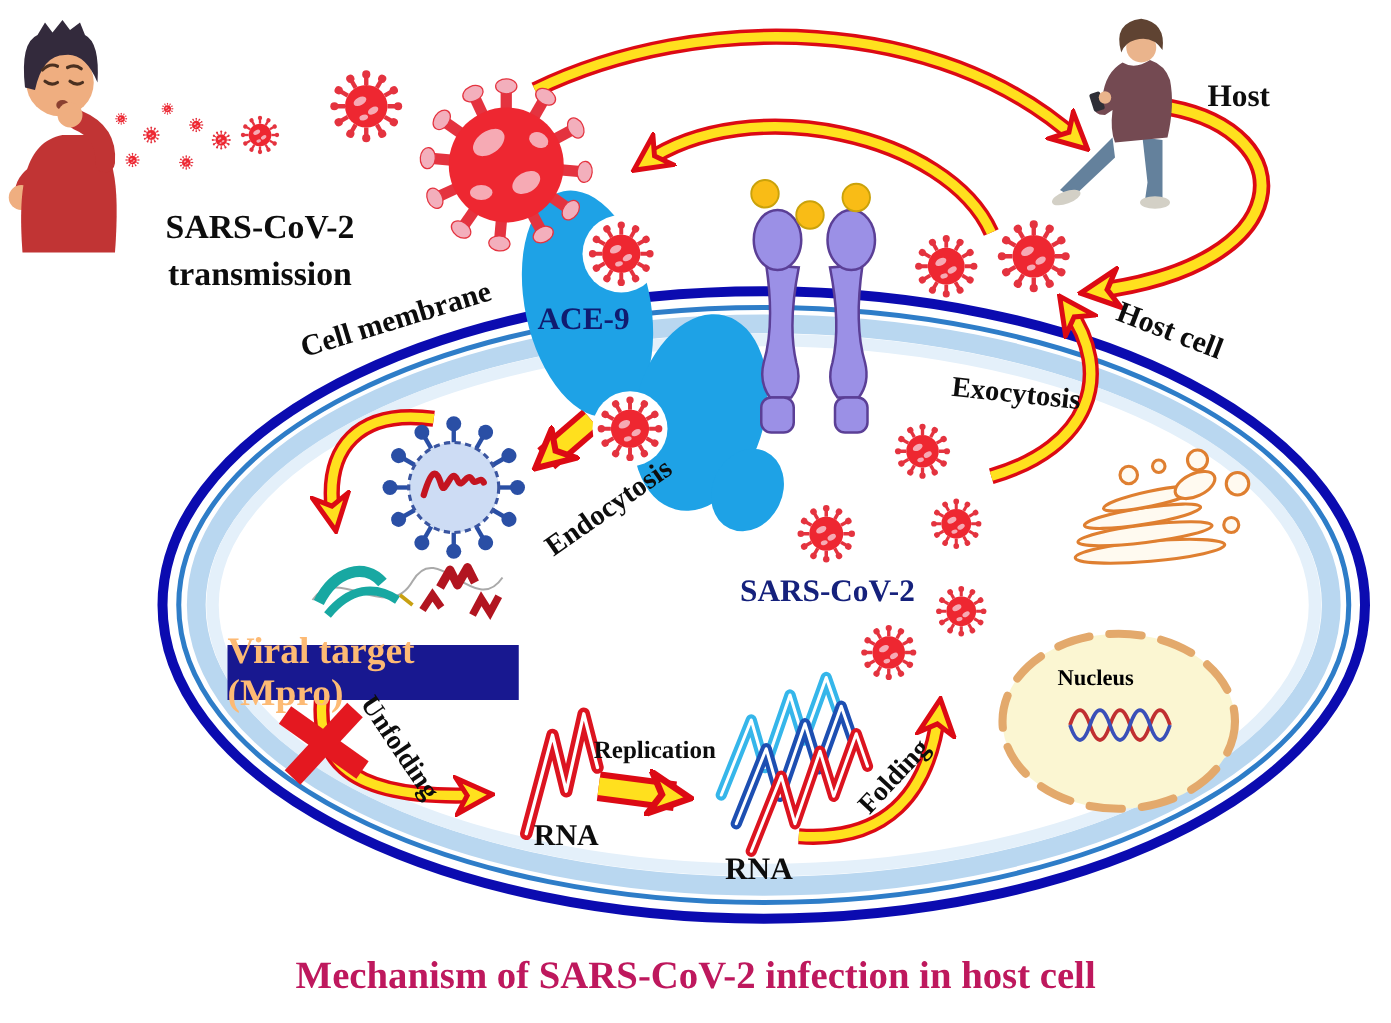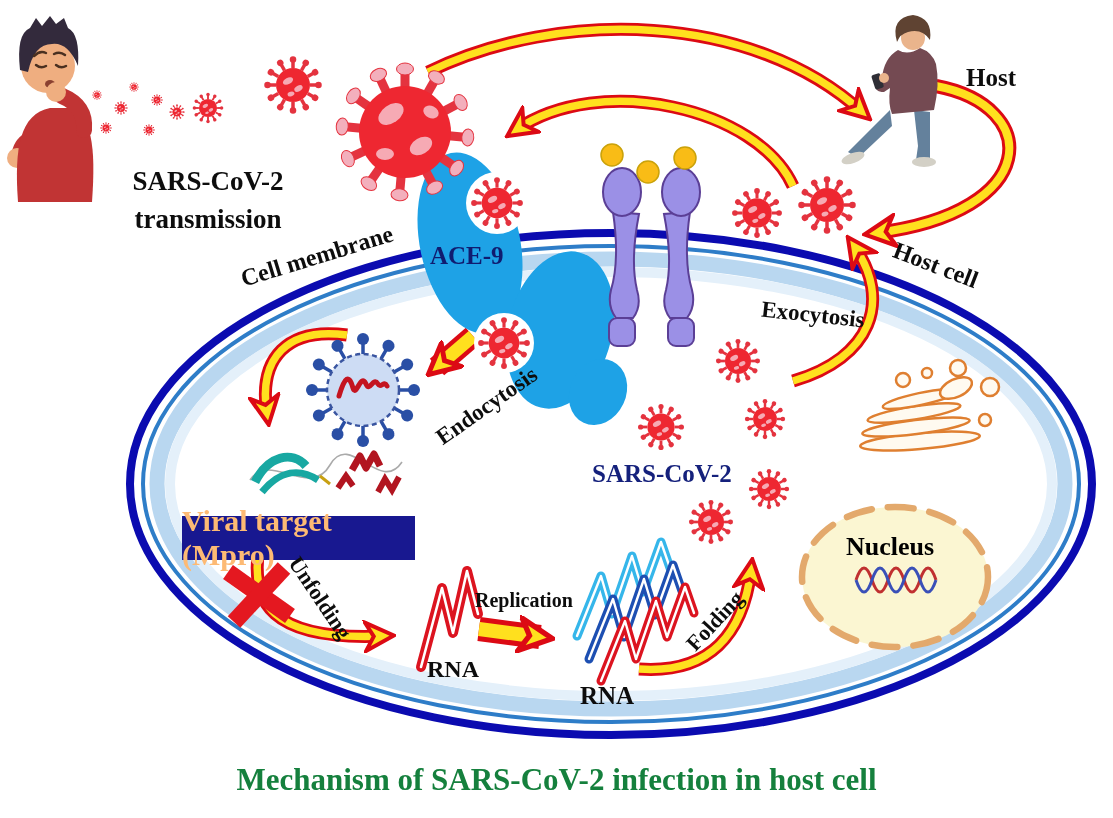--- a/index.html
+++ b/index.html
@@ -13,26 +13,26 @@
   #lbl-ace2{left:430px;top:242px;font-size:25px;color:#101c70;}
   #lbl-hostcell{left:868px;top:252px;width:135px;text-align:center;font-size:24px;transform:rotate(21deg);}
   #lbl-exo{left:752px;top:302px;width:122px;text-align:center;font-size:23px;transform:rotate(6deg);}
   #lbl-endo{left:412px;top:393px;width:150px;text-align:center;font-size:23px;transform:rotate(-35deg);}
   #lbl-sars2{left:592px;top:460px;font-size:25px;color:#15217c;}
   #lbl-unfold{left:255px;top:585px;width:130px;text-align:center;font-size:22px;transform:rotate(56deg);}
   #lbl-rna1{left:427px;top:656px;font-size:24px;}
   #lbl-replication{left:475px;top:589px;font-size:20px;}
   #lbl-rna2{left:580px;top:682px;font-size:25px;}
   #lbl-fold{left:655px;top:608px;width:120px;text-align:center;font-size:22px;transform:rotate(-47deg);}
-  #lbl-nucleus{left:846px;top:532px;font-size:26px;color:#000;}
+  #lbl-nucleus{left:846px;top:532px;font-size:18px;color:#000;}
   .mpro-box{position:absolute;left:182px;top:516px;width:233px;height:44px;background:#181890;
             color:#fdba74;display:flex;align-items:center;justify-content:center;
             font-size:30px;font-weight:bold;}
   .title{position:absolute;left:0;right:0;top:762px;text-align:center;
-         font-size:31px;font-weight:bold;color:#15803d;}
+         font-size:31px;font-weight:bold;color:#be185d;}
 </style>
 </head>
 <body>
 
 <div class="canvas">
 <svg class="scene" width="1113" height="818" viewBox="0 0 1113 818">
   <defs>
     <marker id="ah" viewBox="0 0 10 10" refX="6" refY="5" markerWidth="4.4" markerHeight="4.4" orient="auto" markerUnits="strokeWidth">
       <path d="M0.7,0.7 L9.3,5 L0.7,9.3 L3.2,5 Z" fill="#ffe01e" stroke="#dc0a14" stroke-width="1.2"></path>
     </marker>

